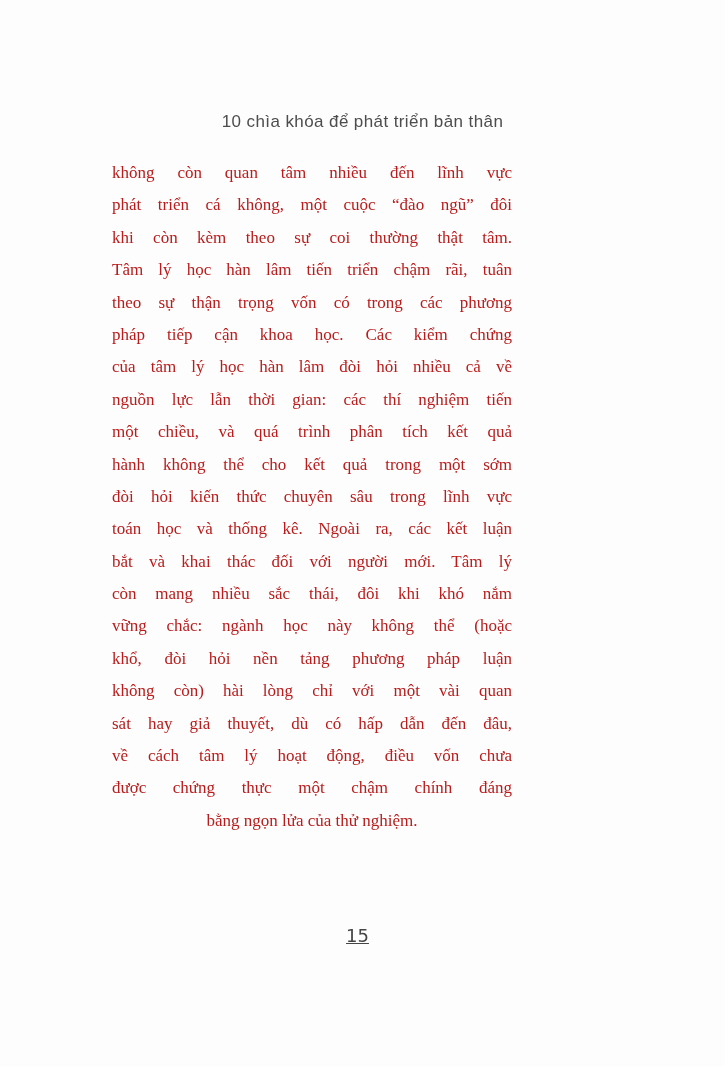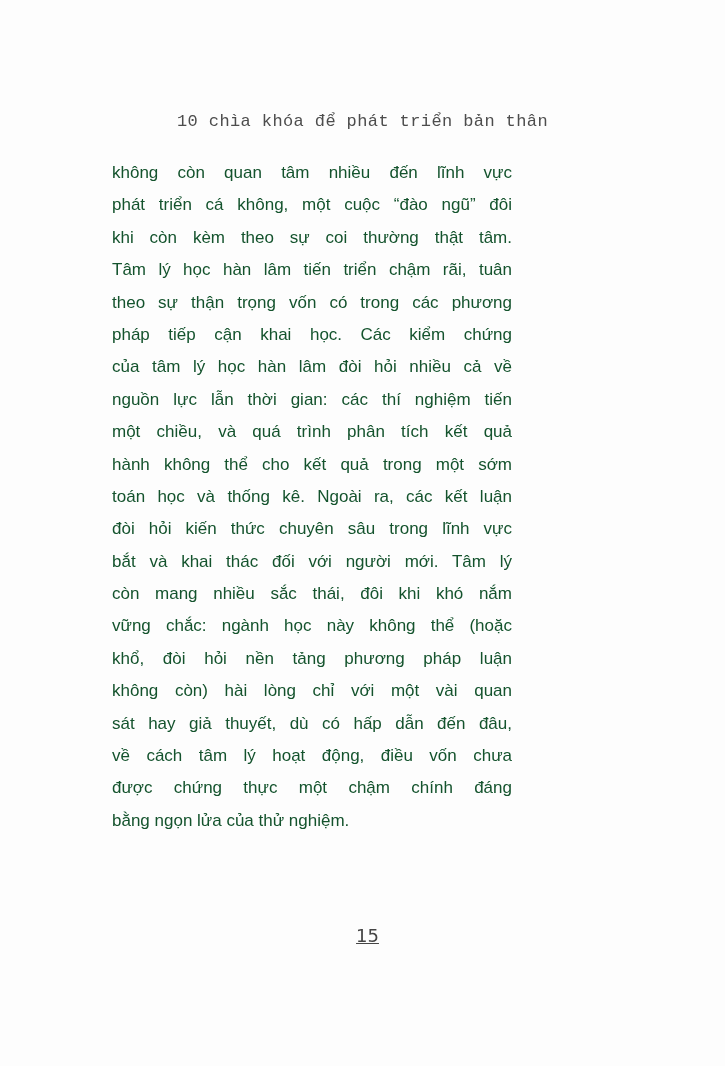--- a/index.html
+++ b/index.html
@@ -14,52 +14,52 @@
     background: #fdfdfd;
     overflow: hidden;
     font-family: "DejaVu Serif", "Liberation Serif", serif;
   }
   .running-head {
     position: absolute;
     top: 112px;
     left: 0;
     width: 725px;
     text-align: center;
-    font-family: Liberation Mono, monospace;
+    font-family: Liberation Sans, sans-serif;
     font-size: 17px;
     letter-spacing: 0.4px;
     color: #4d4d4d;
   }
   .body-text {
     position: absolute;
     top: 157px;
     left: 112px;
     width: 400px;
-    font-family: Liberation Sans, sans-serif;
+    font-family: Liberation Serif, serif;
     font-size: 17px;
     line-height: 32.4px;
-    color: #14532d;
+    color: #b91c1c;
   }
   .body-text .line {
     height: 32.4px;
     overflow: hidden;
     white-space: nowrap;
   }
   .body-text .line.j {
     text-align: justify;
     text-align-last: justify;
     white-space: normal;
   }
   .body-text .line.last {
-    text-align: left;
+    text-align: center;
   }
   .page-number {
     position: absolute;
     top: 925px;
-    left: 10px;
+    left: 0;
     width: 715px;
     text-align: center;
     font-family: "DejaVu Sans", "Liberation Sans", sans-serif;
     font-size: 18px;
     color: #454545;
     text-decoration: underline;
   }
 </style>
 </head>
 <body>
@@ -67,27 +67,27 @@
 <div class="page">
 
   <div class="running-head">10 chìa khóa để phát triển bản thân</div>
 
   <div class="body-text">
     <div class="line j">không còn quan tâm nhiều đến lĩnh vực</div>
     <div class="line j">phát triển cá không, một cuộc “đào ngũ” đôi</div>
     <div class="line j">khi còn kèm theo sự coi thường thật tâm.</div>
     <div class="line j">Tâm lý học hàn lâm tiến triển chậm rãi, tuân</div>
     <div class="line j">theo sự thận trọng vốn có trong các phương</div>
-    <div class="line j">pháp tiếp cận khai học. Các kiểm chứng</div>
+    <div class="line j">pháp tiếp cận khoa học. Các kiểm chứng</div>
     <div class="line j">của tâm lý học hàn lâm đòi hỏi nhiều cả về</div>
     <div class="line j">nguồn lực lẫn thời gian: các thí nghiệm tiến</div>
     <div class="line j">một chiều, và quá trình phân tích kết quả</div>
     <div class="line j">hành không thể cho kết quả trong một sớm</div>
+    <div class="line j">đòi hỏi kiến thức chuyên sâu trong lĩnh vực</div>
     <div class="line j">toán học và thống kê. Ngoài ra, các kết luận</div>
-    <div class="line j">đòi hỏi kiến thức chuyên sâu trong lĩnh vực</div>
     <div class="line j">bắt và khai thác đối với người mới. Tâm lý</div>
     <div class="line j">còn mang nhiều sắc thái, đôi khi khó nắm</div>
     <div class="line j">vững chắc: ngành học này không thể (hoặc</div>
     <div class="line j">khổ, đòi hỏi nền tảng phương pháp luận</div>
     <div class="line j">không còn) hài lòng chỉ với một vài quan</div>
     <div class="line j">sát hay giả thuyết, dù có hấp dẫn đến đâu,</div>
     <div class="line j">về cách tâm lý hoạt động, điều vốn chưa</div>
     <div class="line j">được chứng thực một chậm chính đáng</div>
     <div class="line last">bằng ngọn lửa của thử nghiệm.</div>
   </div>

